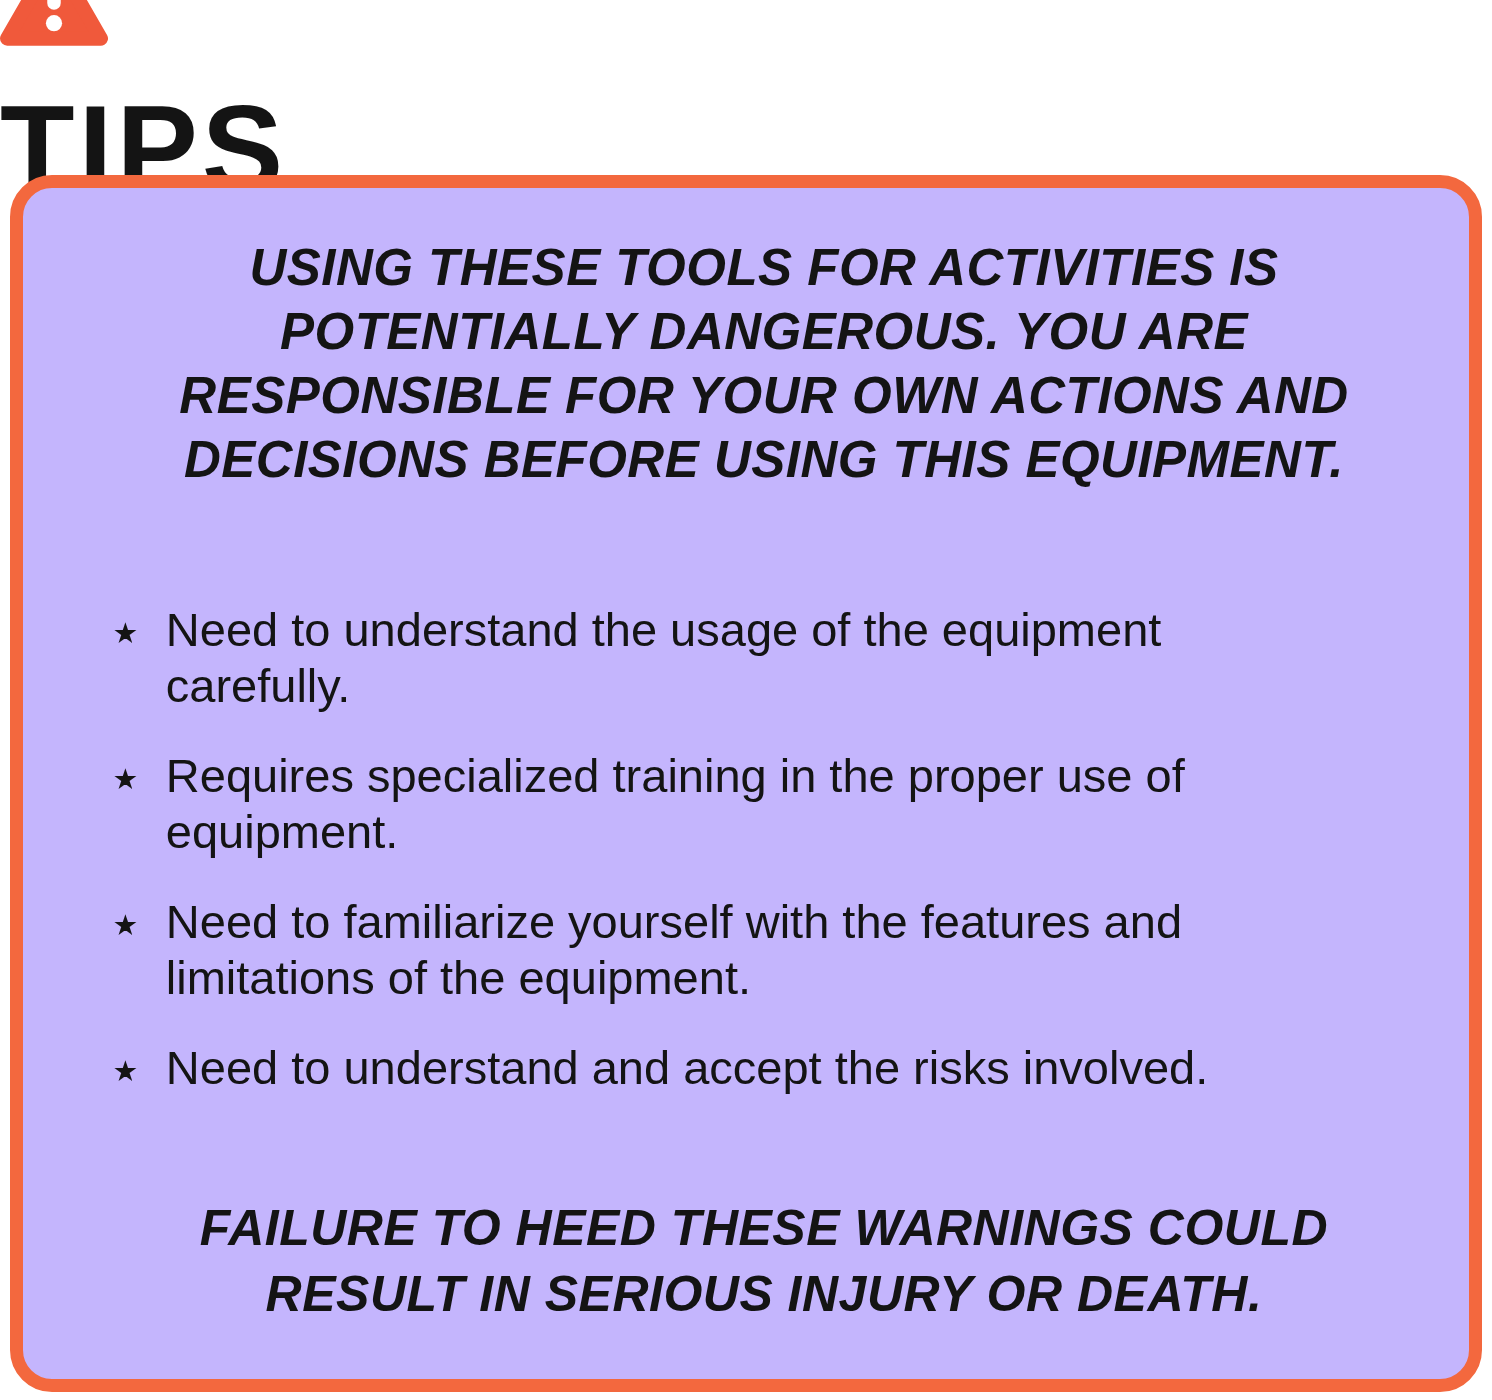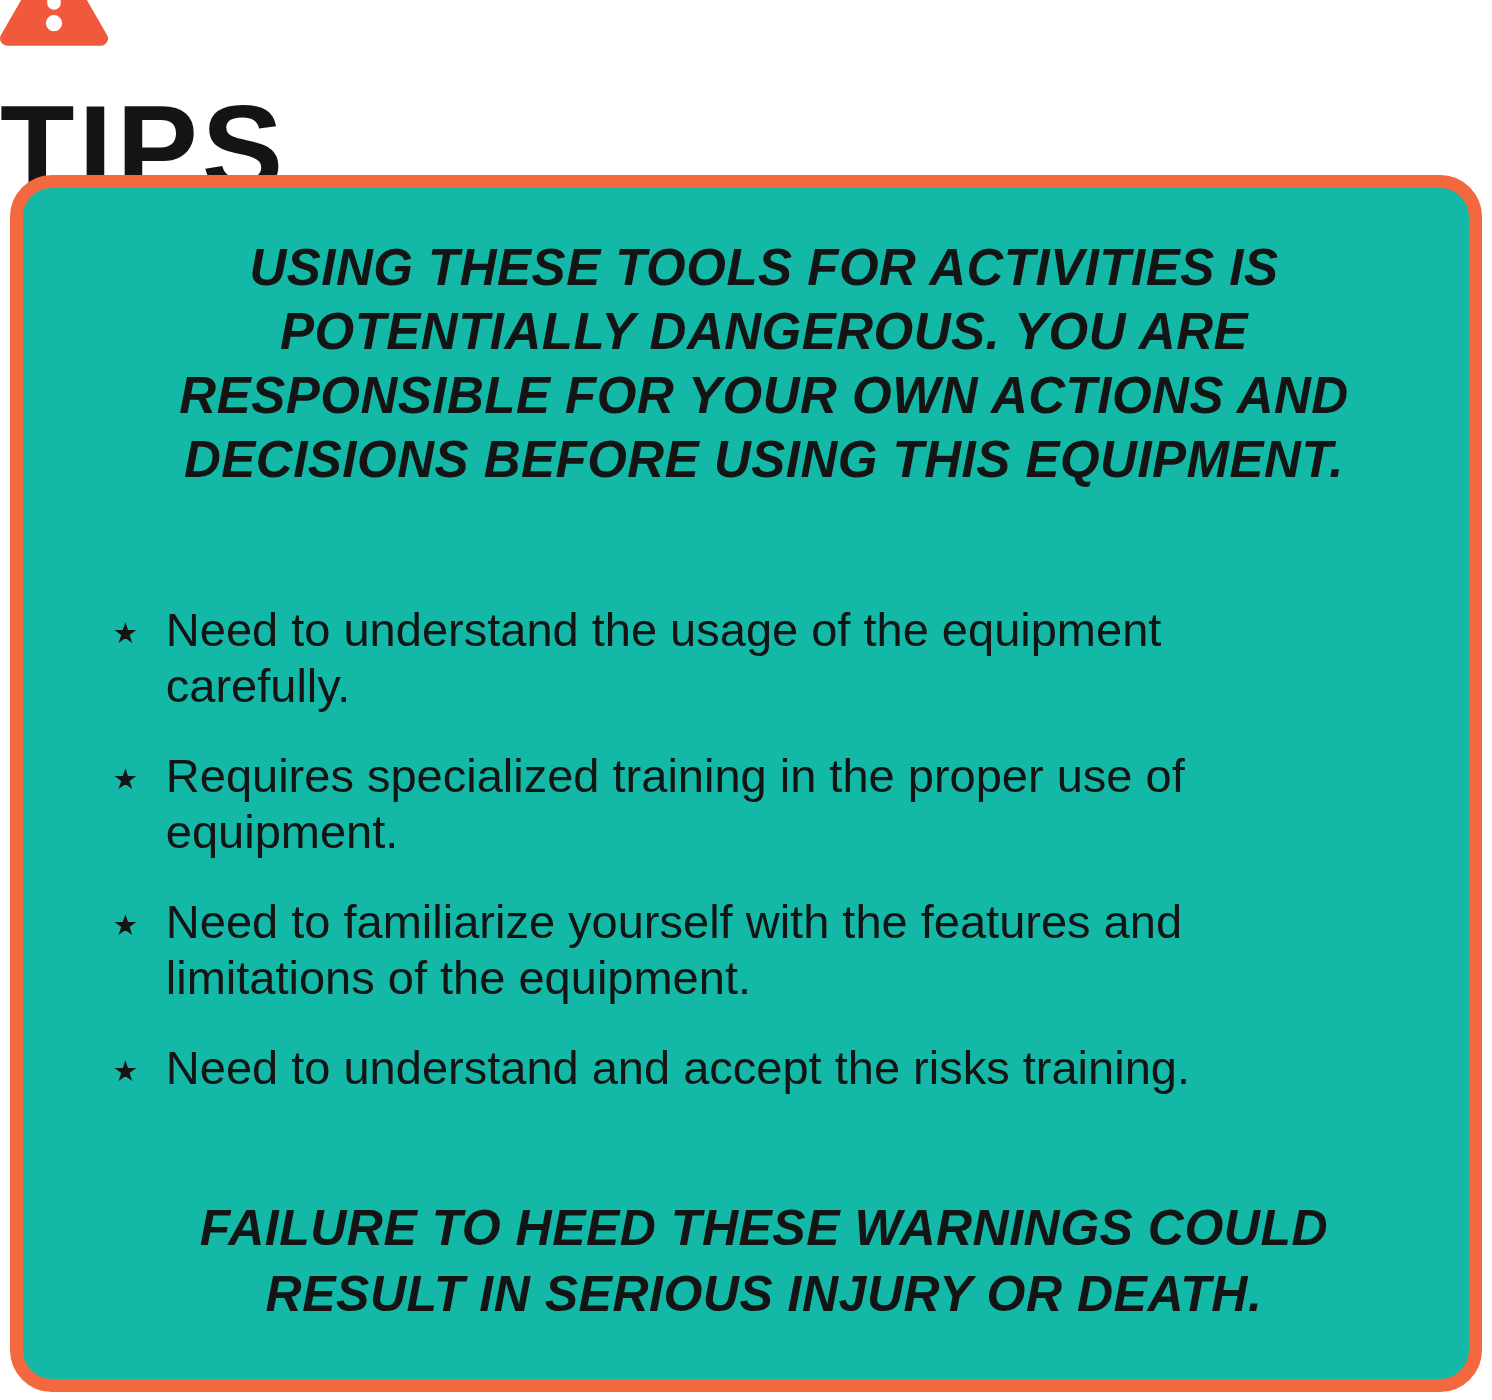--- a/index.html
+++ b/index.html
@@ -49,21 +49,21 @@
     left: 10px;
     right: 10px;
     top: 175px;
     bottom: 8px;
     border: 13px solid var(--accent-orange, #F3683E);
     border-radius: 42px;
     box-sizing: border-box;
     padding: 48px 24px 52px 60px;
     display: flex;
     flex-direction: column;
-    background: #14b8a6;
+    background: #c4b5fd;
   }
 
   .intro-text {
     font-style: italic;
     font-weight: 700;
     font-size: 51px;
     line-height: 64px;
     text-align: center;
     white-space: pre-line;
     letter-spacing: 0.5px;
@@ -136,19 +136,19 @@
       <span>Requires specialized training in the proper use of
 equipment.</span>
     </li>
     <li class="bullet-item">
       <span class="star-icon">⋆</span>
       <span>Need to familiarize yourself with the features and
 limitations of the equipment.</span>
     </li>
     <li class="bullet-item">
       <span class="star-icon">⋆</span>
-      <span>Need to understand and accept the risks training.</span>
+      <span>Need to understand and accept the risks involved.</span>
     </li>
   </ul>
 
   <div class="footer-warning">FAILURE TO HEED THESE WARNINGS COULD
 RESULT IN SERIOUS INJURY OR DEATH.</div>
 </div>
 
 </body></html>

